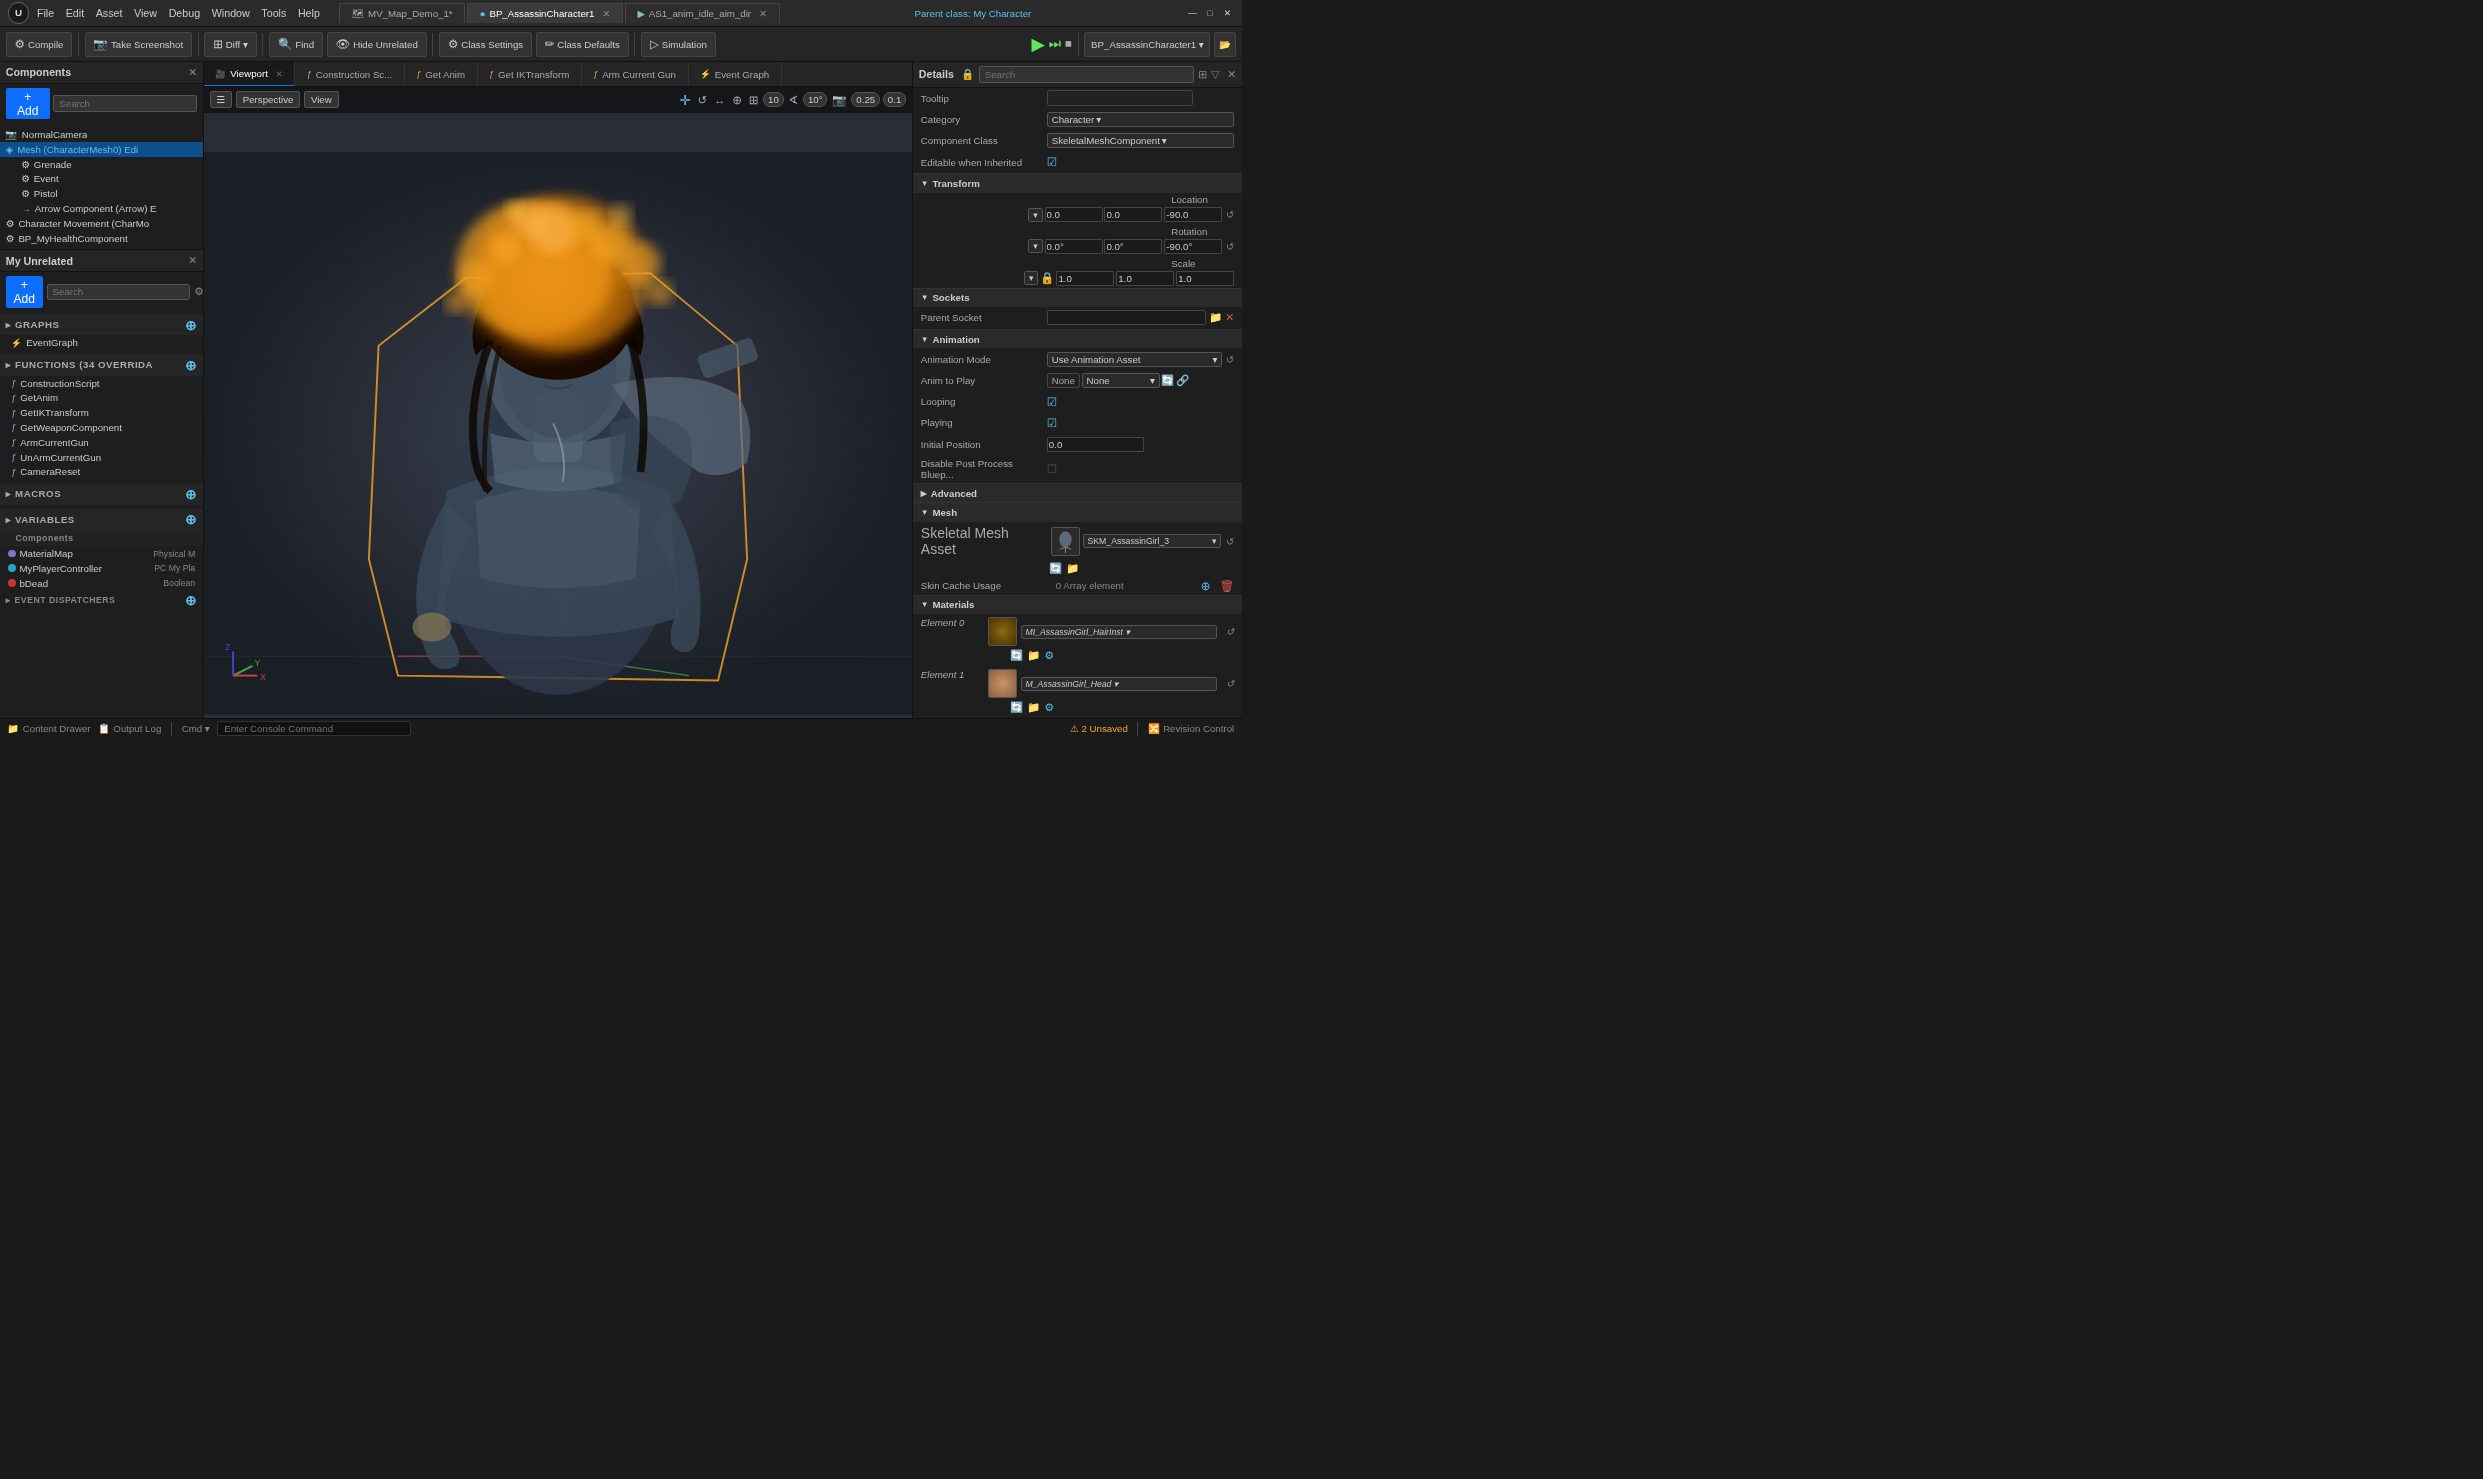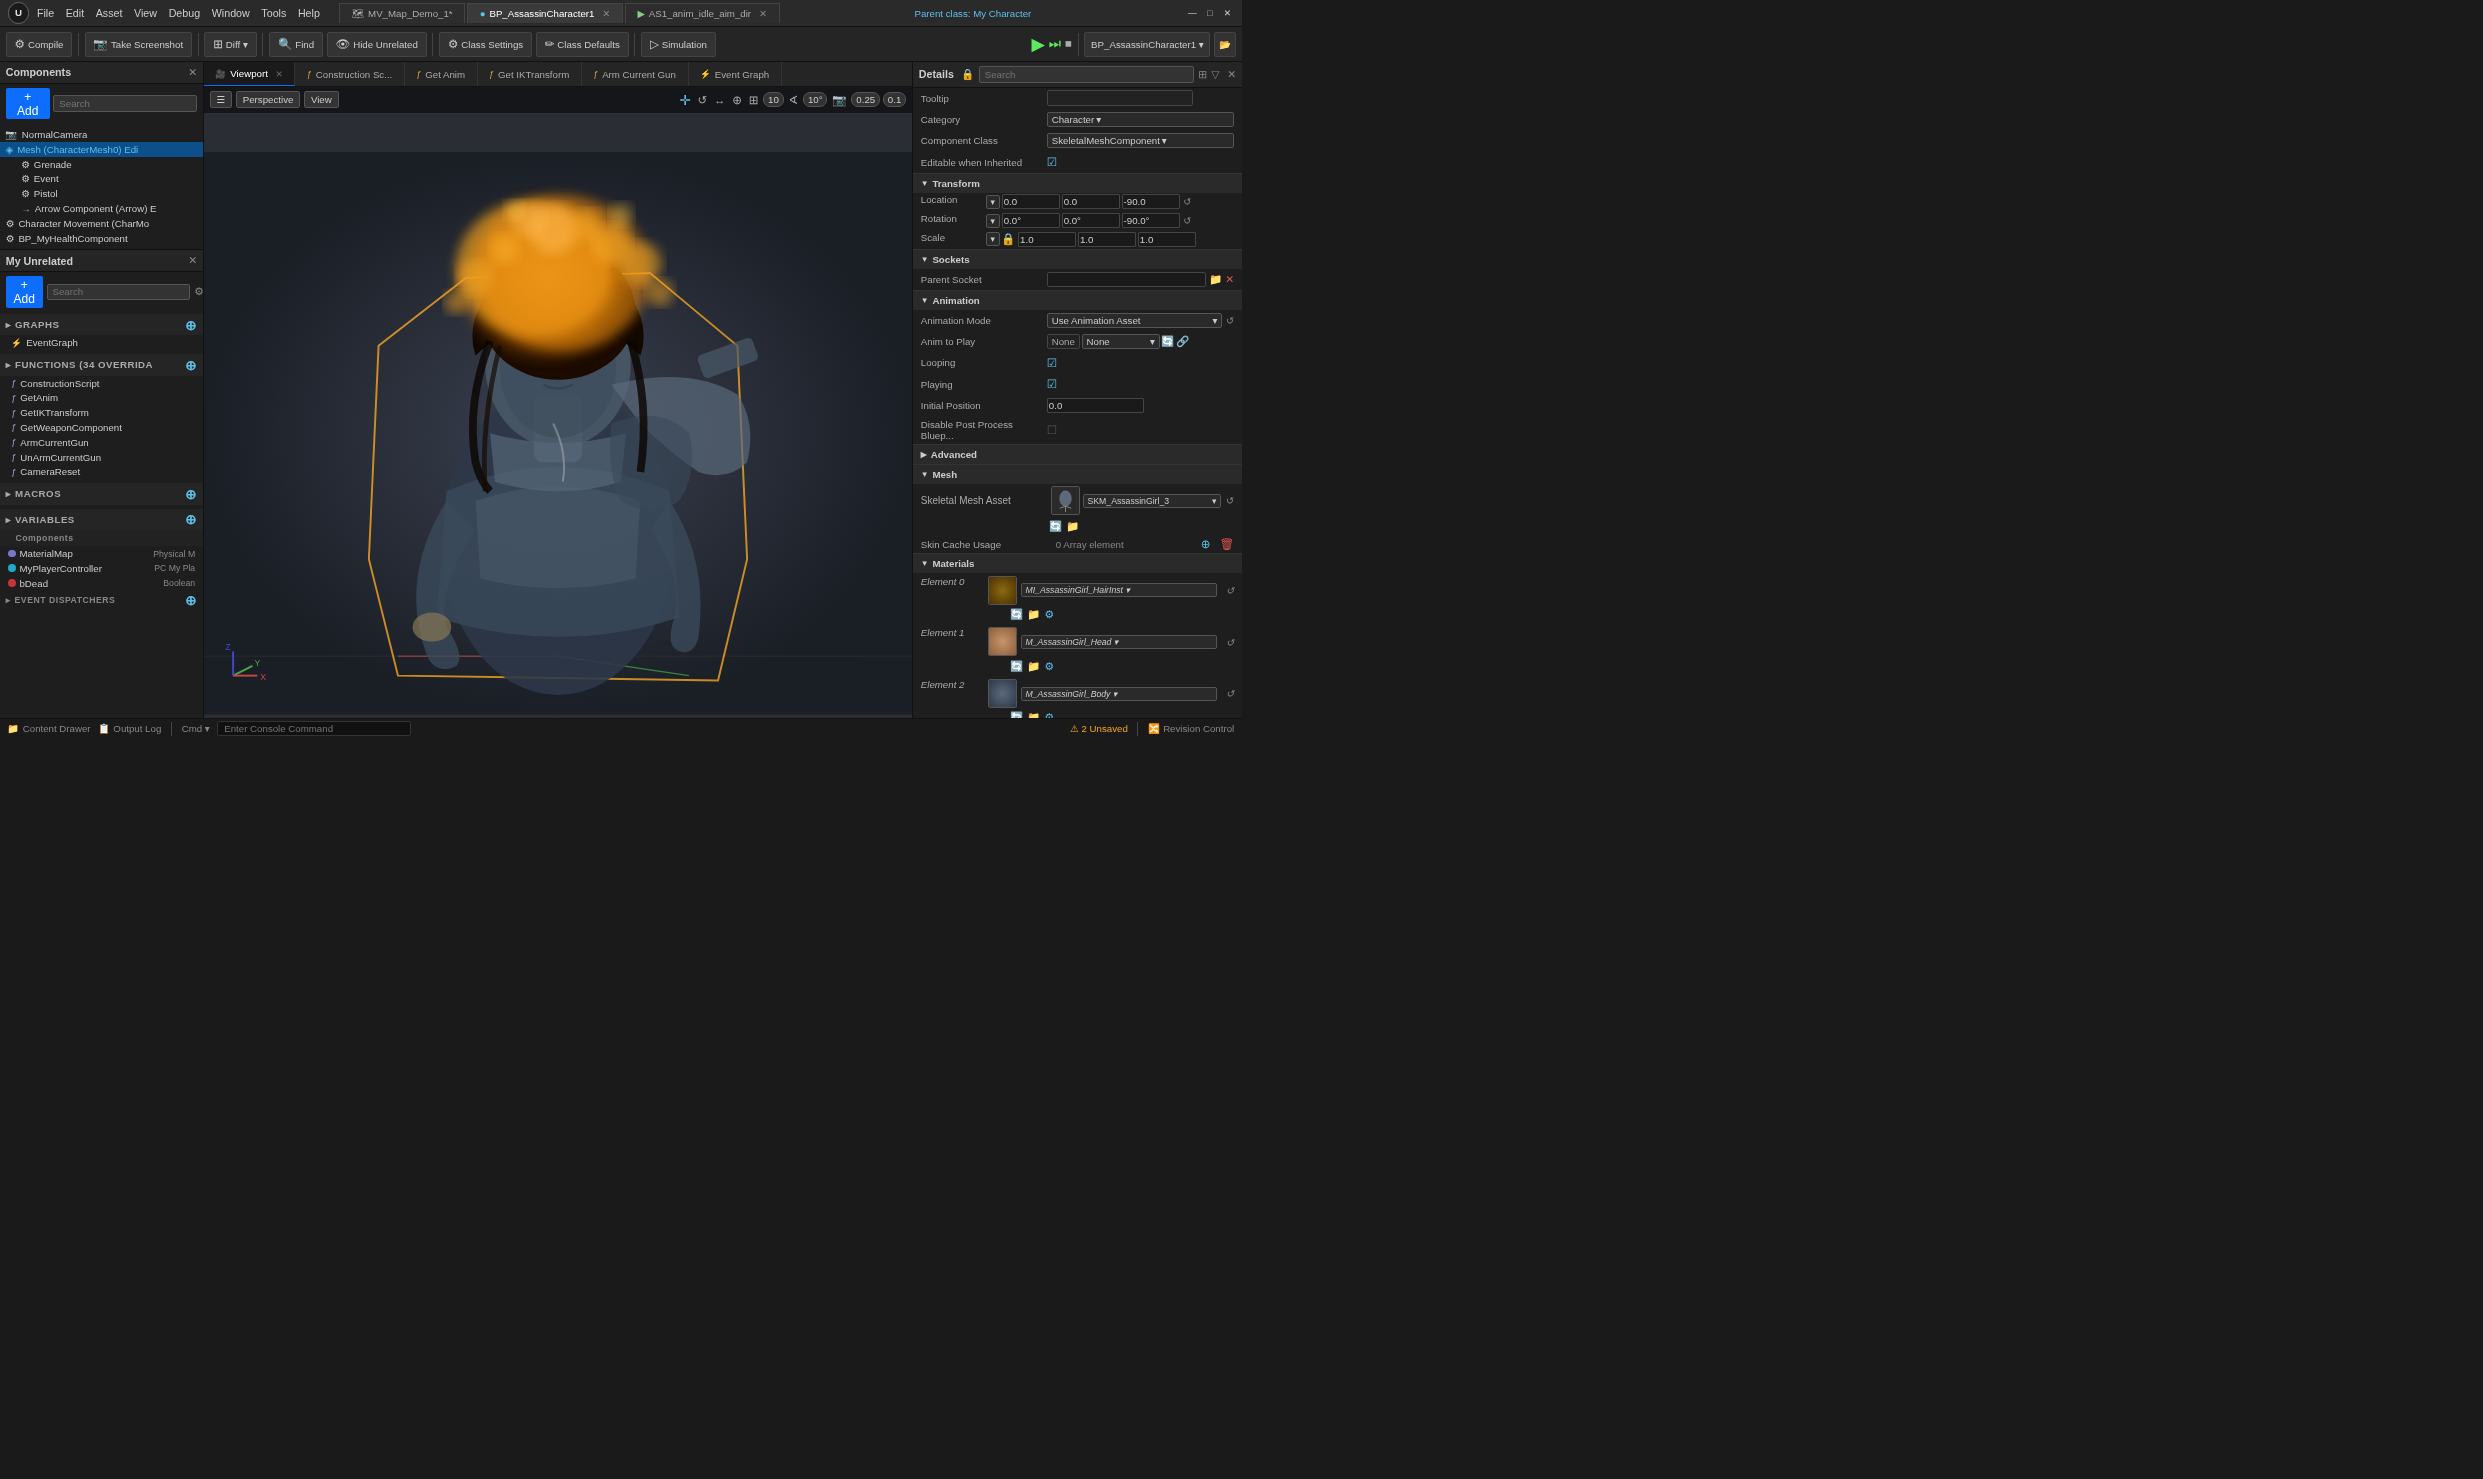--- a/index.html
+++ b/index.html
@@ -100,21 +100,21 @@
     
     .detail-section-header { background: #2a2a2a; padding: 3.9px 7.8px; font-size: 9.7px; color: #ccc; font-weight: bold; cursor: pointer; display: flex; align-items: center; gap: 3.9px; border-top: 1px solid #333; }
     .detail-section-header .chevron { font-size: 7.8px; }
     
     .input-field { background: #1a1a1a; border: 1px solid #444; color: #ccc; padding: 1px 1px; font-size: 9.7px; width: 58px; border-radius: 1px; }
     .input-wide { width: 97px; }
     
     .dropdown-field { background: #2a2a2a; border: 1px solid #555; color: #ccc; padding: 1px 3.9px; font-size: 9.7px; border-radius: 1.9px; cursor: pointer; display: flex; align-items: center; gap: 1.9px; }
     .checkbox-check { color: #5bc0eb; font-size: 11.6px; }
     
-    .transform-row { display: flex; align-items: flex-start; gap: 1.9px; padding: 1.9px 7.8px; }
+    .transform-row { display: flex; align-items: flex-end; gap: 1.9px; padding: 1.9px 7.8px; flex-direction: column; }
     .transform-label { color: #aaa; font-size: 9.7px; width: 63px; flex-shrink: 0; }
     .transform-dropdown { background: #2a2a2a; border: 1px solid #555; color: #ccc; padding: 1px 3.9px; font-size: 8.7px; border-radius: 1.9px; cursor: pointer; }
     .reset-btn { color: #888; cursor: pointer; font-size: 9.7px; margin-left: 1.9px; }
     
     .mesh-asset-row { display: flex; align-items: center; gap: 3.9px; padding: 2.9px 7.8px; }
     .mesh-thumb { width: 29px; height: 29px; background: #333; border: 1px solid #555; border-radius: 1.9px; display: flex; align-items: center; justify-content: center; }
     
     .mat-thumb { width: 29px; height: 29px; border: 1px solid #555; border-radius: 1.9px; }
     .mat-hair { background: radial-gradient(circle, #8B6914, #4a3000); }
     .mat-head { background: radial-gradient(circle, #c8956a, #8B5E3C); }
@@ -713,21 +713,21 @@
         <span class="chevron">▶</span>
         <span>Advanced</span>
       </div>
 
       <div class="detail-section-header">
         <span class="chevron">▼</span>
         <span>Mesh</span>
       </div>
 
       <div class="mesh-asset-row">
-        <span class="detail-label" style="width:126px;font-size:10px;color:#aaa">Skeletal Mesh Asset</span>
+        <span class="detail-label" style="width:126px;font-size:14px;color:#aaa">Skeletal Mesh Asset</span>
         <div style="display:flex;align-items:center;gap:2.9px;flex:1">
           <div class="mesh-thumb">
             <svg width="27" height="27" viewBox="0 0 28 28">
               <rect width="28" height="28" fill="#2a2a2a"></rect>
               <ellipse cx="14" cy="12" rx="6" ry="8" fill="#5a6a7a" stroke="#888" stroke-width="0.5"></ellipse>
               <line x1="14" y1="20" x2="14" y2="26" stroke="#888" stroke-width="1"></line>
               <line x1="8" y1="22" x2="14" y2="20" stroke="#888" stroke-width="1"></line>
               <line x1="20" y1="22" x2="14" y2="20" stroke="#888" stroke-width="1"></line>
             </svg>
           </div>

